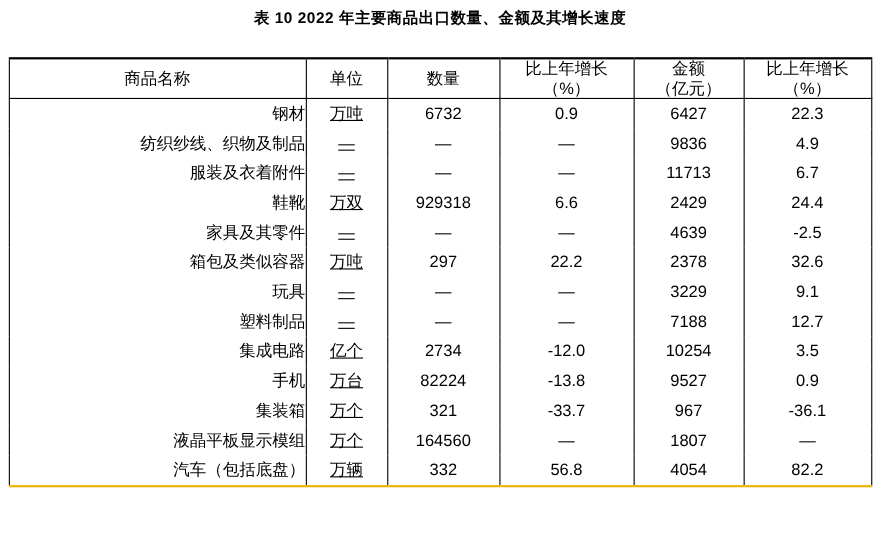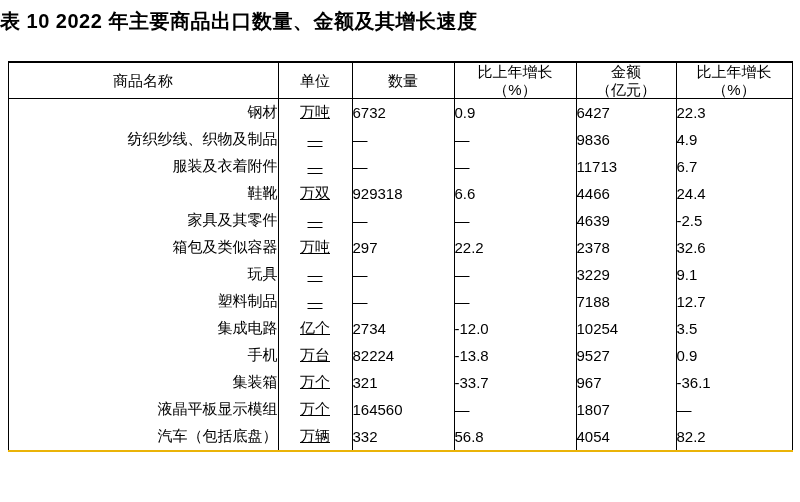--- a/index.html
+++ b/index.html
@@ -15,21 +15,22 @@
     overflow: hidden;
   }
   .page {
     width: 800px;
     height: 502px;
     position: relative;
     box-sizing: border-box;
     padding: 0;
   }
   .title {
-    font-size: 20px;
+    text-align: center;
+    font-size: 14px;
     font-weight: bold;
     letter-spacing: 0.5px;
     padding-top: 8px;
     padding-bottom: 10px;
     white-space: nowrap;
   }
   table.data-table {
     border-collapse: collapse;
     width: 744px;
     margin: 16px auto;
@@ -69,21 +70,21 @@
   }
   td.name {
     text-align: right;
     padding-left: 12px;
     border-left: none;
   }
   th.name {
     border-left: none;
   }
   td.num {
-    text-align: left;
+    text-align: center;
     padding-right: 16px;
   }
   td.unit {
     text-align: center;
     text-decoration: underline;
   }
   td.last, th.last {
     border-right: none;
   }
 </style>
@@ -151,21 +152,21 @@
           <td class="num">—</td>
           <td class="num">—</td>
           <td class="num">11713</td>
           <td class="num last">6.7</td>
         </tr>
         <tr>
           <td class="name">鞋靴</td>
           <td class="unit">万双</td>
           <td class="num">929318</td>
           <td class="num">6.6</td>
-          <td class="num">4466</td>
+          <td class="num">2429</td>
           <td class="num last">24.4</td>
         </tr>
         <tr>
           <td class="name">家具及其零件</td>
           <td class="unit">—</td>
           <td class="num">—</td>
           <td class="num">—</td>
           <td class="num">4639</td>
           <td class="num last">-2.5</td>
         </tr>

